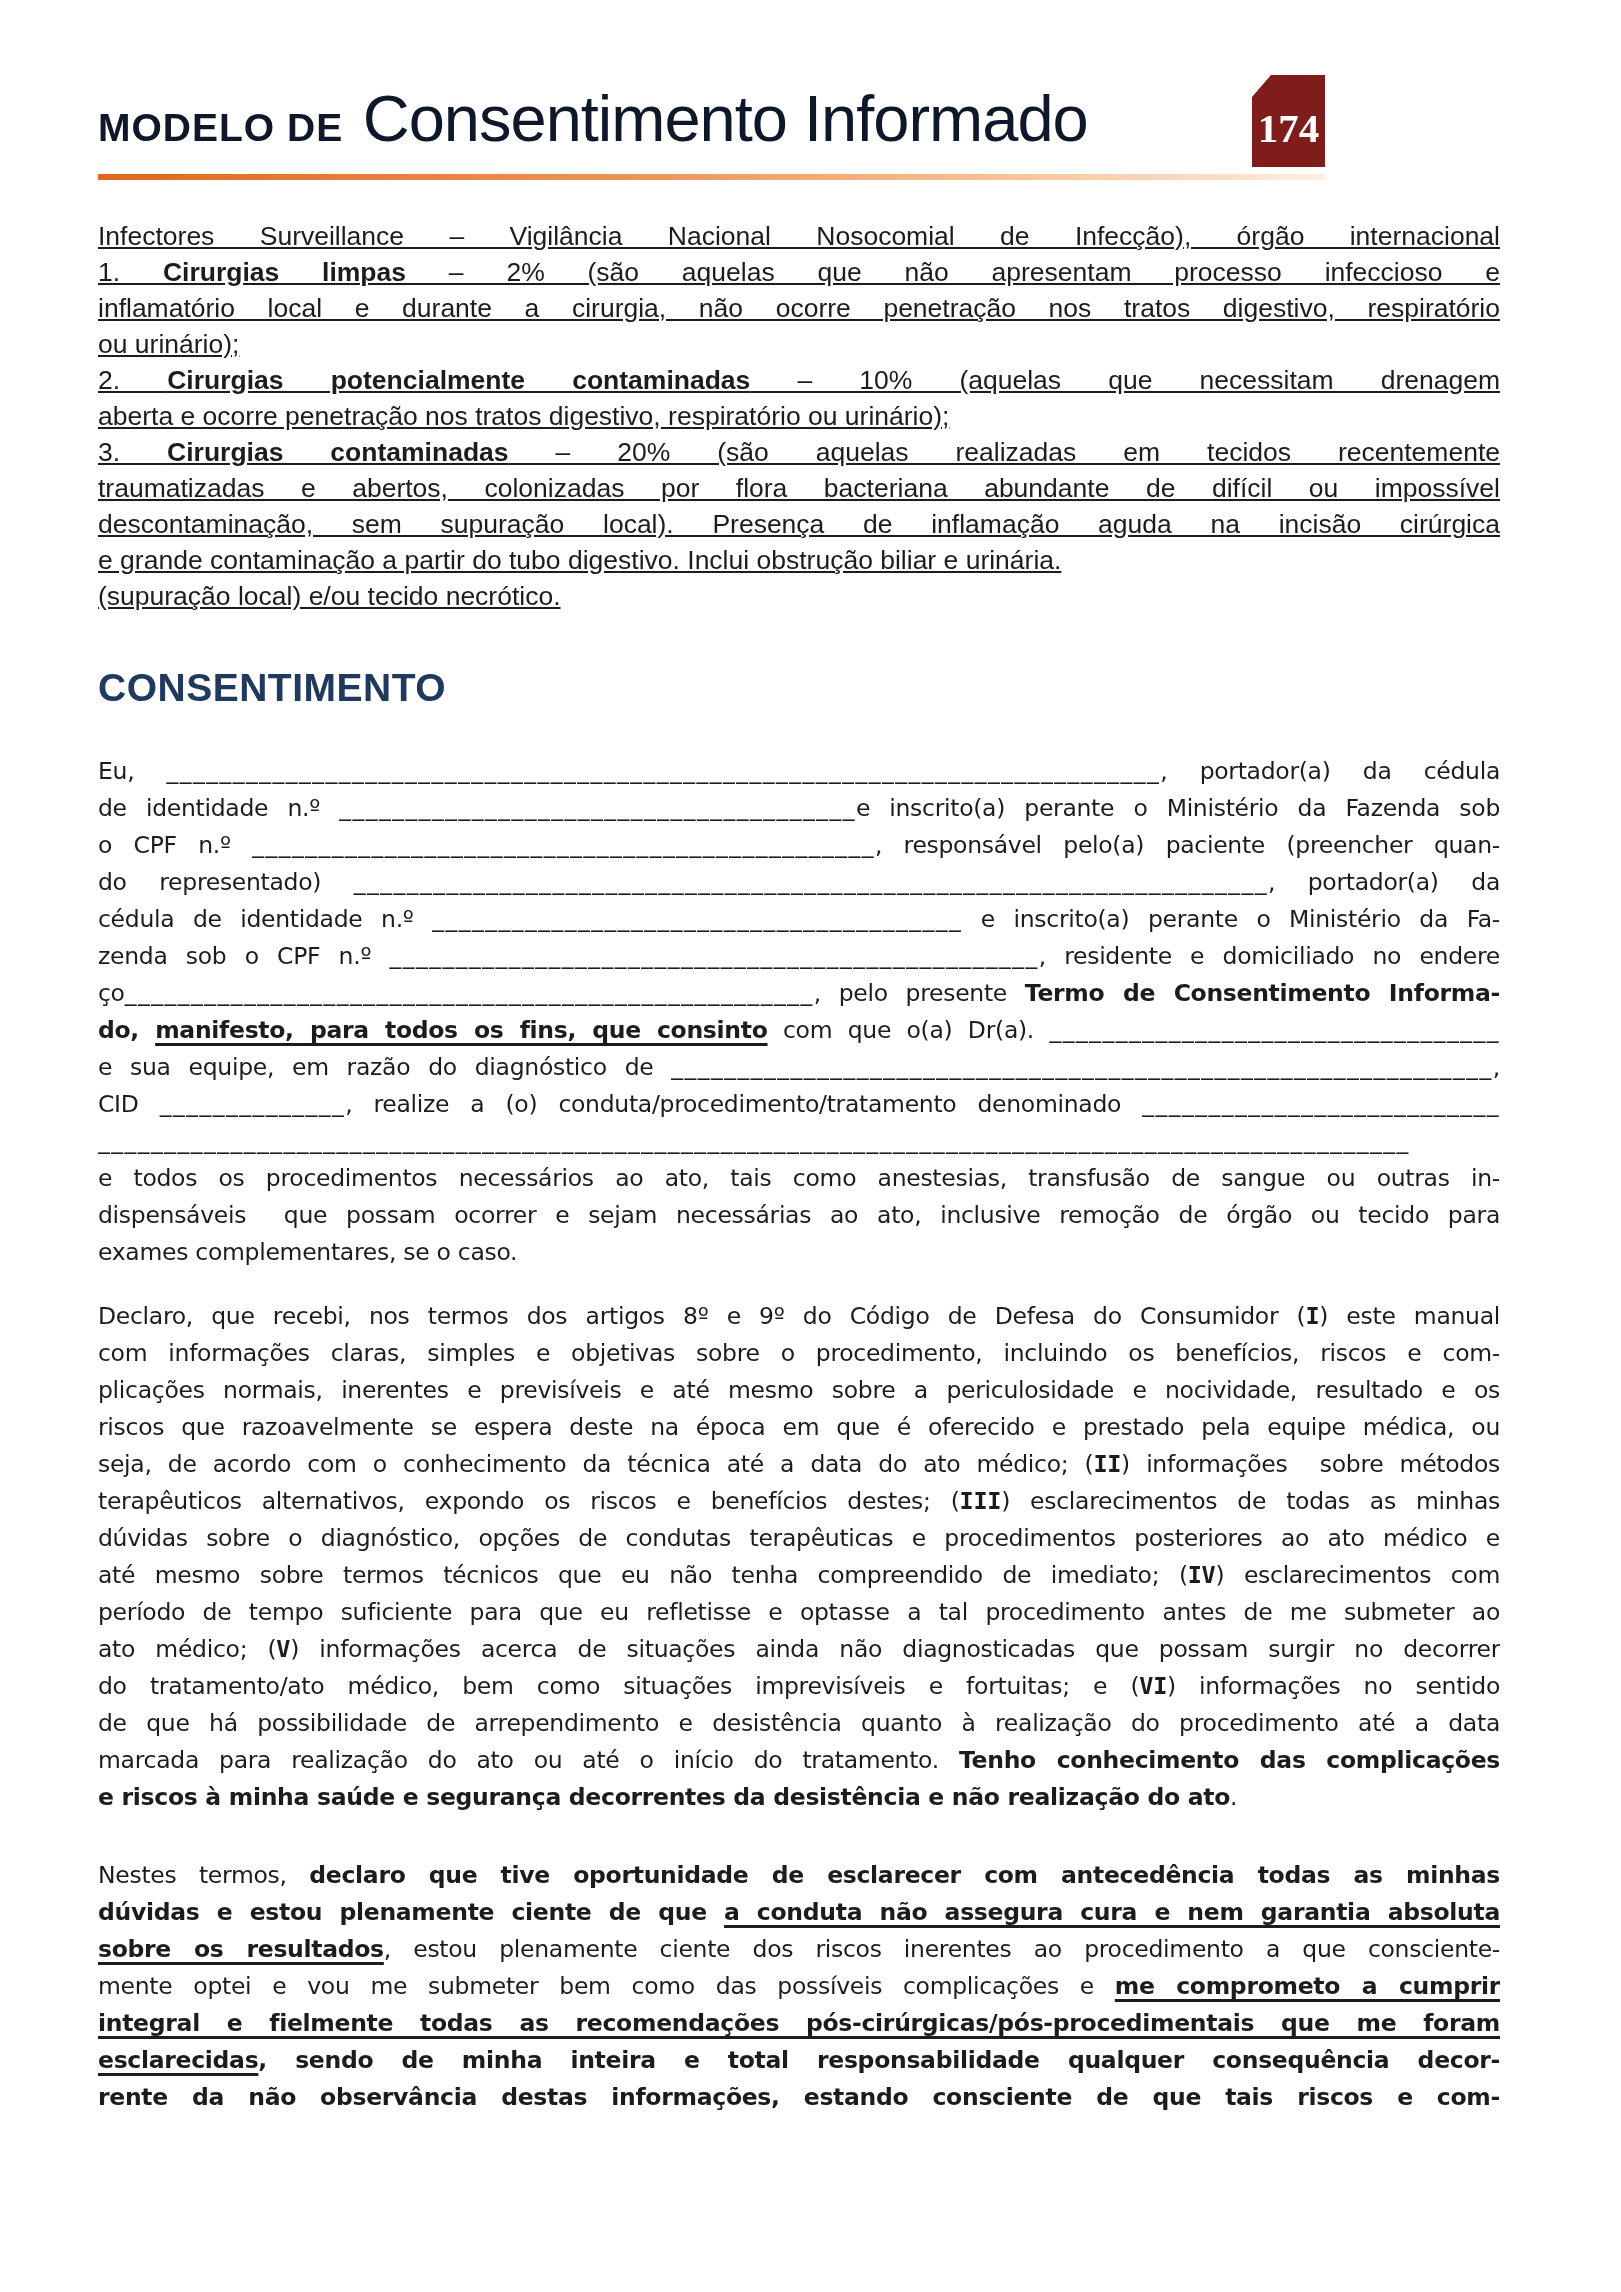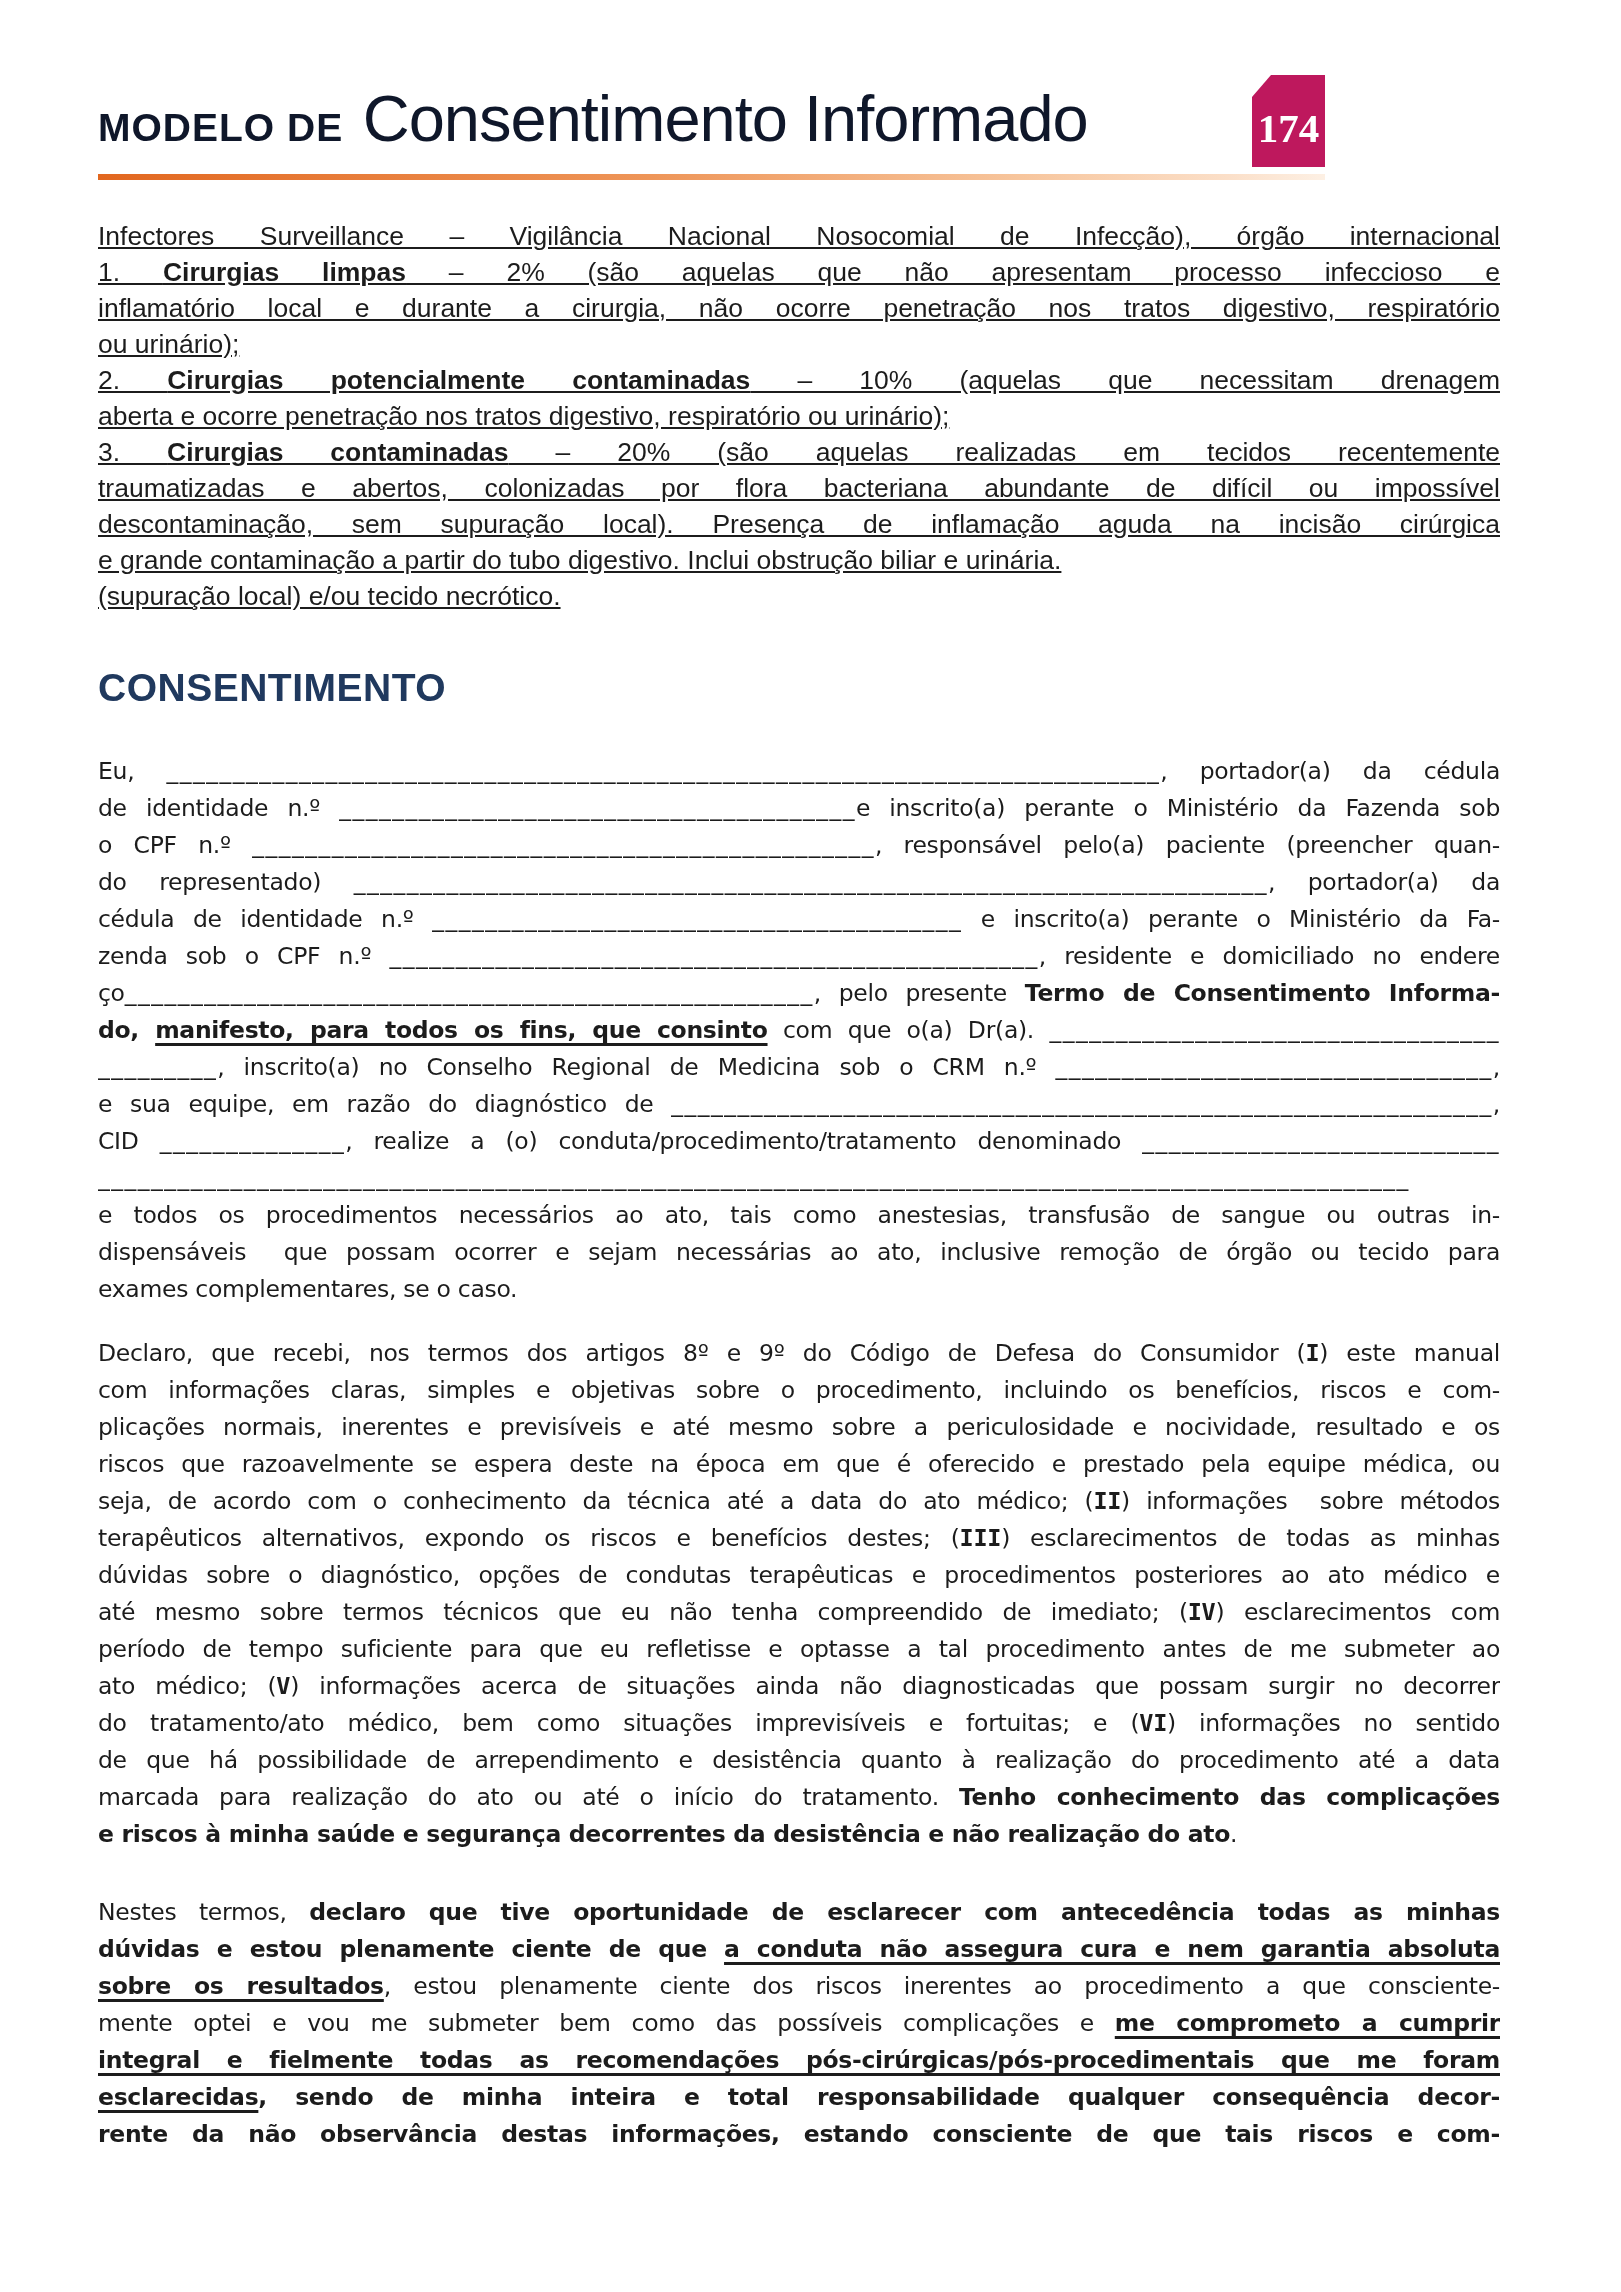--- a/index.html
+++ b/index.html
@@ -21,21 +21,21 @@
   .kicker{
     font-size:39px;font-weight:bold;letter-spacing:1px;line-height:1;
     font-family:"Liberation Sans",sans-serif;
   }
   .title{
     font-size:65px;font-weight:400;letter-spacing:-1px;line-height:1;
     font-family:"Liberation Sans",sans-serif;
   }
   .badge{
     position:absolute;left:1252px;top:75px;width:73px;height:92px;
-    background:#be185d;
+    background:#7f1d1d;
     clip-path:polygon(26% 0,100% 0,100% 100%,0 100%,0 24%);
     display:flex;align-items:center;justify-content:center;
   }
   .badge span{
     font-family:"Liberation Serif",serif;font-weight:bold;
     font-size:41px;color:#ffffff;padding-top:13.7px;
   }
   .rule{
     position:absolute;left:98px;top:174px;width:1227px;height:5.9px;
     background:linear-gradient(to right,#e2671f,#ee9558 45%,#f7c59c 75%,#fbdfc8 92%,#fdf0e4);
@@ -97,21 +97,20 @@
 
     <div class="bB" id="blk-consent">
         <div class="line jl"><span>Eu, </span><span class="blank">___________________________________________________________________________</span><span>, portador(a) da cédula</span></div>
         <div class="line jl"><span>de identidade n.º </span><span class="blank">_______________________________________</span><span>e inscrito(a) perante o Ministério da Fazenda sob</span></div>
         <div class="line jl"><span>o CPF n.º </span><span class="blank">_______________________________________________</span><span>, responsável pelo(a) paciente (preencher quan-</span></div>
         <div class="line jl"><span>do representado) </span><span class="blank">_____________________________________________________________________</span><span>, portador(a) da</span></div>
         <div class="line jl"><span>cédula de identidade n.º </span><span class="blank">________________________________________</span><span> e inscrito(a) perante o Ministério da Fa-</span></div>
         <div class="line jl"><span>zenda sob o CPF n.º </span><span class="blank">_________________________________________________</span><span>, residente e domiciliado no endere</span></div>
         <div class="line jl"><span>ço</span><span class="blank">____________________________________________________</span><span>, pelo presente </span><span class="b">Termo de Consentimento Informa-</span></div>
         <div class="line jl"><span class="b">do, </span><span class="bu">manifesto, para todos os fins, que consinto</span><span> com que o(a) Dr(a). </span><span class="blank">__________________________________</span></div>
-        <div class="line jl"><span class="blank">_________</span><span>, inscrito(a) no Conselho Regional de Medicina sob o CRM n.º </span><span class="blank">_________________________________</span><span>,</span></div>
         <div class="line jl"><span>e sua equipe, em razão do diagnóstico de </span><span class="blank">______________________________________________________________</span><span>,</span></div>
         <div class="line jl"><span>CID </span><span class="blank">______________</span><span>, realize a (o) conduta/procedimento/tratamento denominado </span><span class="blank">___________________________</span></div>
         <div class="line"><span class="blank">___________________________________________________________________________________________________</span></div>
         <div class="line jl"><span>e todos os procedimentos necessários ao ato, tais como anestesias, transfusão de sangue ou outras in-</span></div>
         <div class="line jl"><span>dispensáveis&nbsp; que possam ocorrer e sejam necessárias ao ato, inclusive remoção de órgão ou tecido para</span></div>
         <div class="line"><span>exames complementares, se o caso.</span></div>
       </div>
 
     <div class="bB" id="blk-declaration">
         <div class="line jl"><span>Declaro, que recebi, nos termos dos artigos 8º e 9º do Código de Defesa do Consumidor (</span><span class="m">I</span><span>) este manual</span></div>

